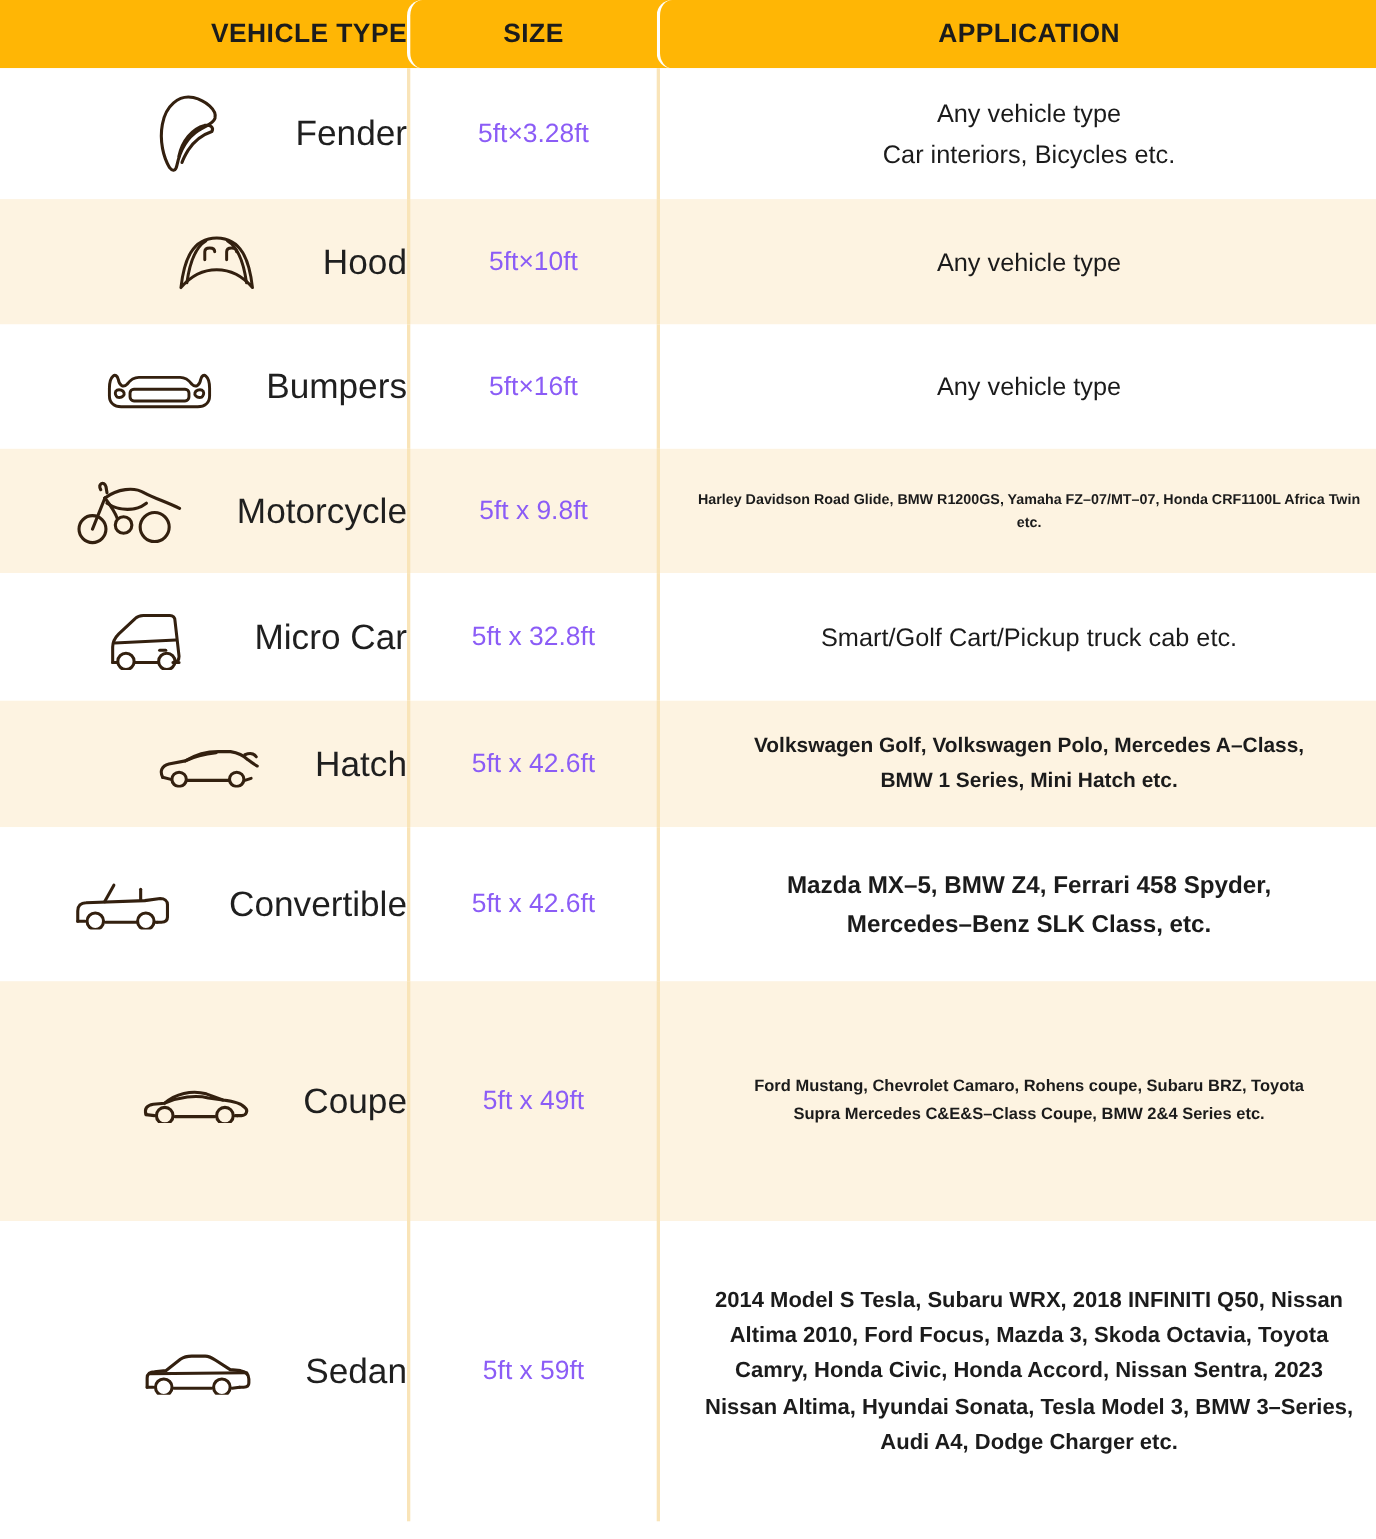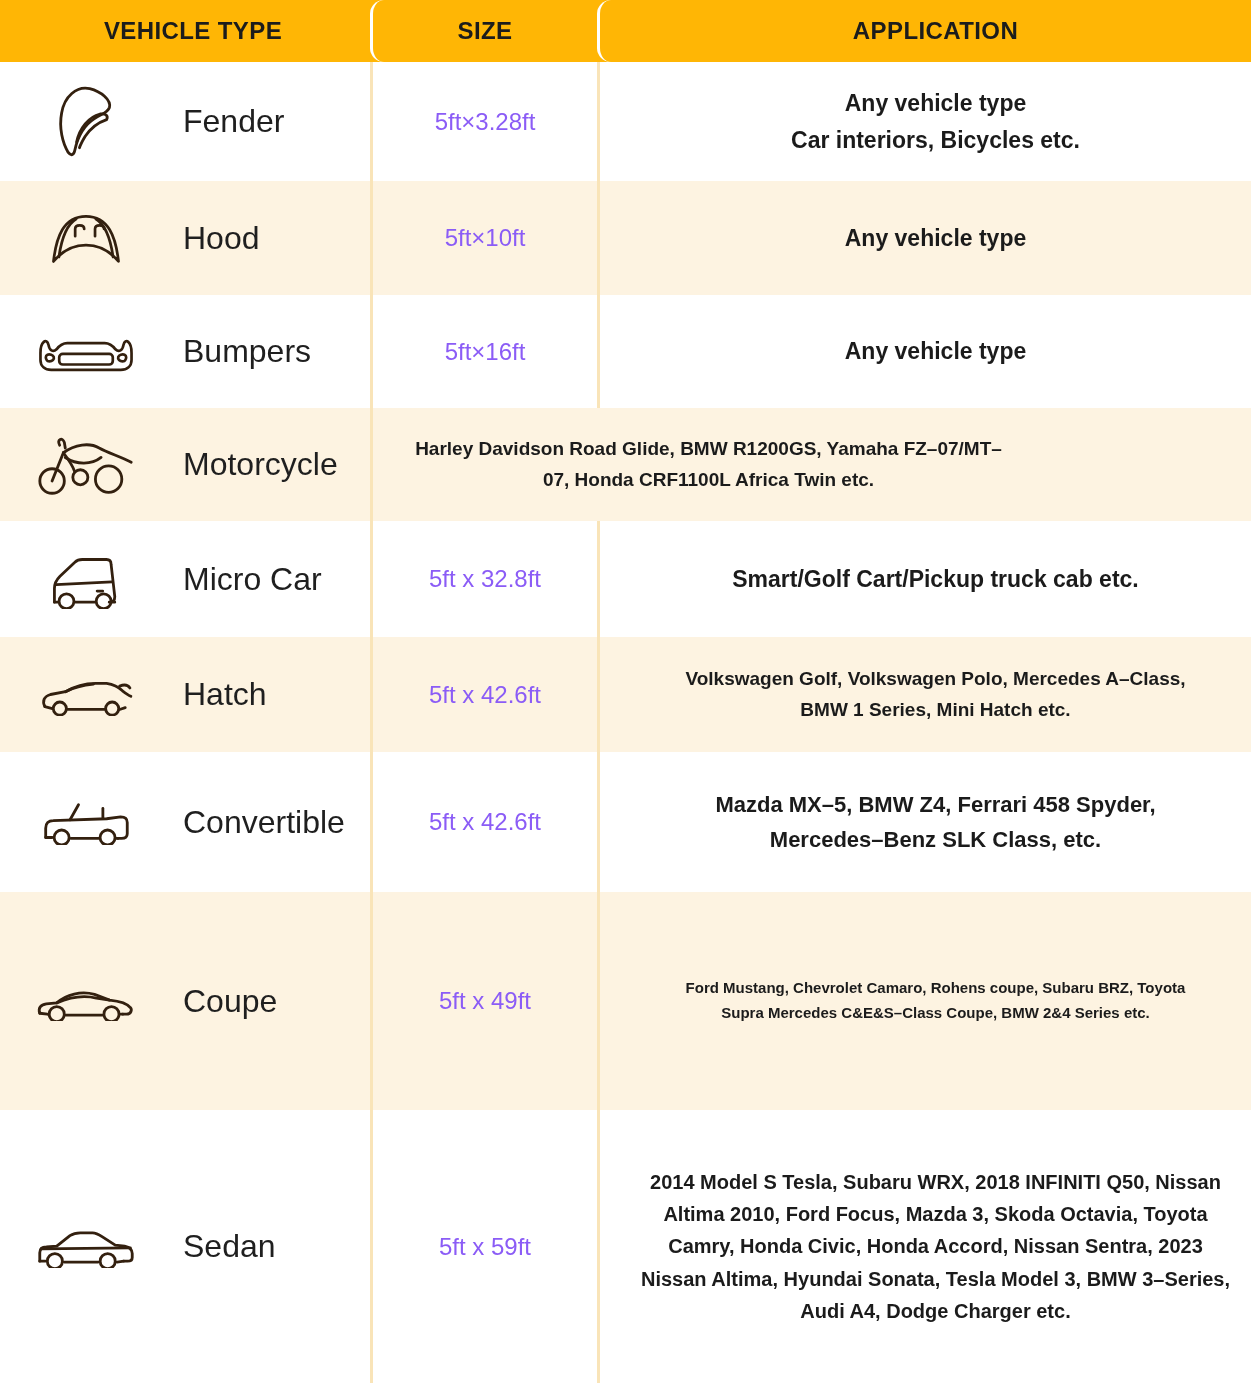--- a/index.html
+++ b/index.html
@@ -6,35 +6,35 @@
   body{font-family:"Liberation Sans", sans-serif;color:#1a1a1a;}
   .table{width:1251px;height:1399px;overflow:hidden;background:#ffffff;}
   .hrow{display:flex;height:62px;background:#FFB605;}
   .hcell{display:flex;align-items:center;justify-content:center;box-sizing:border-box;
          font-size:24px;font-weight:600;letter-spacing:0.4px;color:#1c1c1c;}
   .hrow .c-size,.hrow .c-app{border-left:3px solid #ffffff;border-radius:14px;}
   .row{display:flex;box-sizing:border-box;}
   .row.cream{background:#FDF3E1;}
   .row.white{background:#ffffff;}
   .cell{box-sizing:border-box;display:flex;align-items:center;}
-  .c-type{width:370px;flex:0 0 370px;padding-left:16px;}
+  .c-type{width:370px;flex:0 0 370px;padding-left:16px;justify-content:flex-end;}
   .c-size{width:227px;flex:0 0 227px;justify-content:center;}
   .c-app{width:654px;flex:0 0 654px;justify-content:center;padding-left:20px;}
   .row .c-size,.row .c-app{border-left:3px solid #F9E4B8;}
   .icon-box{width:140px;flex:0 0 140px;display:flex;align-items:center;justify-content:center;}
   .icon-box svg{fill:none;stroke:#33200F;stroke-width:3;stroke-linecap:round;stroke-linejoin:round;}
   .type{margin-left:27px;font-size:32px;font-weight:400;color:#1f1f1f;}
   .size{font-size:24px;font-weight:500;color:#8b5cf6;}
   .app{text-align:center;white-space:pre-line;padding:0 14px;color:#1b1b1b;}
   
   .r1{height:119px}.r2{height:114px}.r3{height:113px}.r4{height:113px}.r5{height:116px}
   .r6{height:115px}.r7{height:140px}.r8{height:218px}.r9{height:273px}
   
-  .r1 .app,.r2 .app,.r3 .app,.r5 .app{font-size:23px;font-weight:700;line-height:1.6;}
-  .r4 .app{font-size:19px;font-weight:600;line-height:1.6;max-width:610px;}
+  .r1 .app,.r2 .app,.r3 .app,.r5 .app{font-size:23px;font-weight:400;line-height:1.6;}
+  .r4 .app{font-size:13px;font-weight:600;line-height:1.6;max-width:610px;}
   .r6 .app{font-size:19px;font-weight:600;line-height:1.6;max-width:545px;}
   .r7 .app{font-size:22px;font-weight:600;line-height:1.6;max-width:545px;}
   .r8 .app{font-size:15px;font-weight:600;line-height:1.65;max-width:545px;}
   .r9 .app{font-size:20px;font-weight:600;line-height:1.62;max-width:615px;}
 </style>
 </head>
 <body>
 
 <div class="table">
   <div class="hrow">
@@ -118,20 +118,23 @@
               <circle cx="46" cy="48" r="8"></circle>
               <path d="M16,52 L28,22"></path>
               <path d="M24,14 C21,8 27,5 29,11 L30,17"></path>
               <path d="M28,22 C40,13 56,11 66,17 C75,22 88,26 100,32"></path>
               <path d="M30,27 C42,35 58,35 68,27"></path>
               <path d="M28,22 C34,30 38,36 40,42"></path>
             </svg>
           </span>
       <span class="type">Motorcycle</span>
     </div>
+    <div class="cell c-size">
+      <span class="size">5ft x 9.8ft</span>
+    </div>
     <div class="cell c-app">
       <div class="app">Harley Davidson Road Glide, BMW R1200GS, Yamaha FZ–07/MT–07, Honda CRF1100L Africa Twin etc.</div>
     </div>
   </div>
 
   <div class="row white r5">
     <div class="cell c-type">
       <span class="icon-box">
             <svg viewBox="0 0 84 64" width="78" height="60">
               <path d="M8,57 L8,42 C8,36 10,33 14,29 L30,14 C32,12 35,11 38,11 L64,11 C67,11 69,13 69,16 L73,51 C73,55 71,57 67,57"></path>

